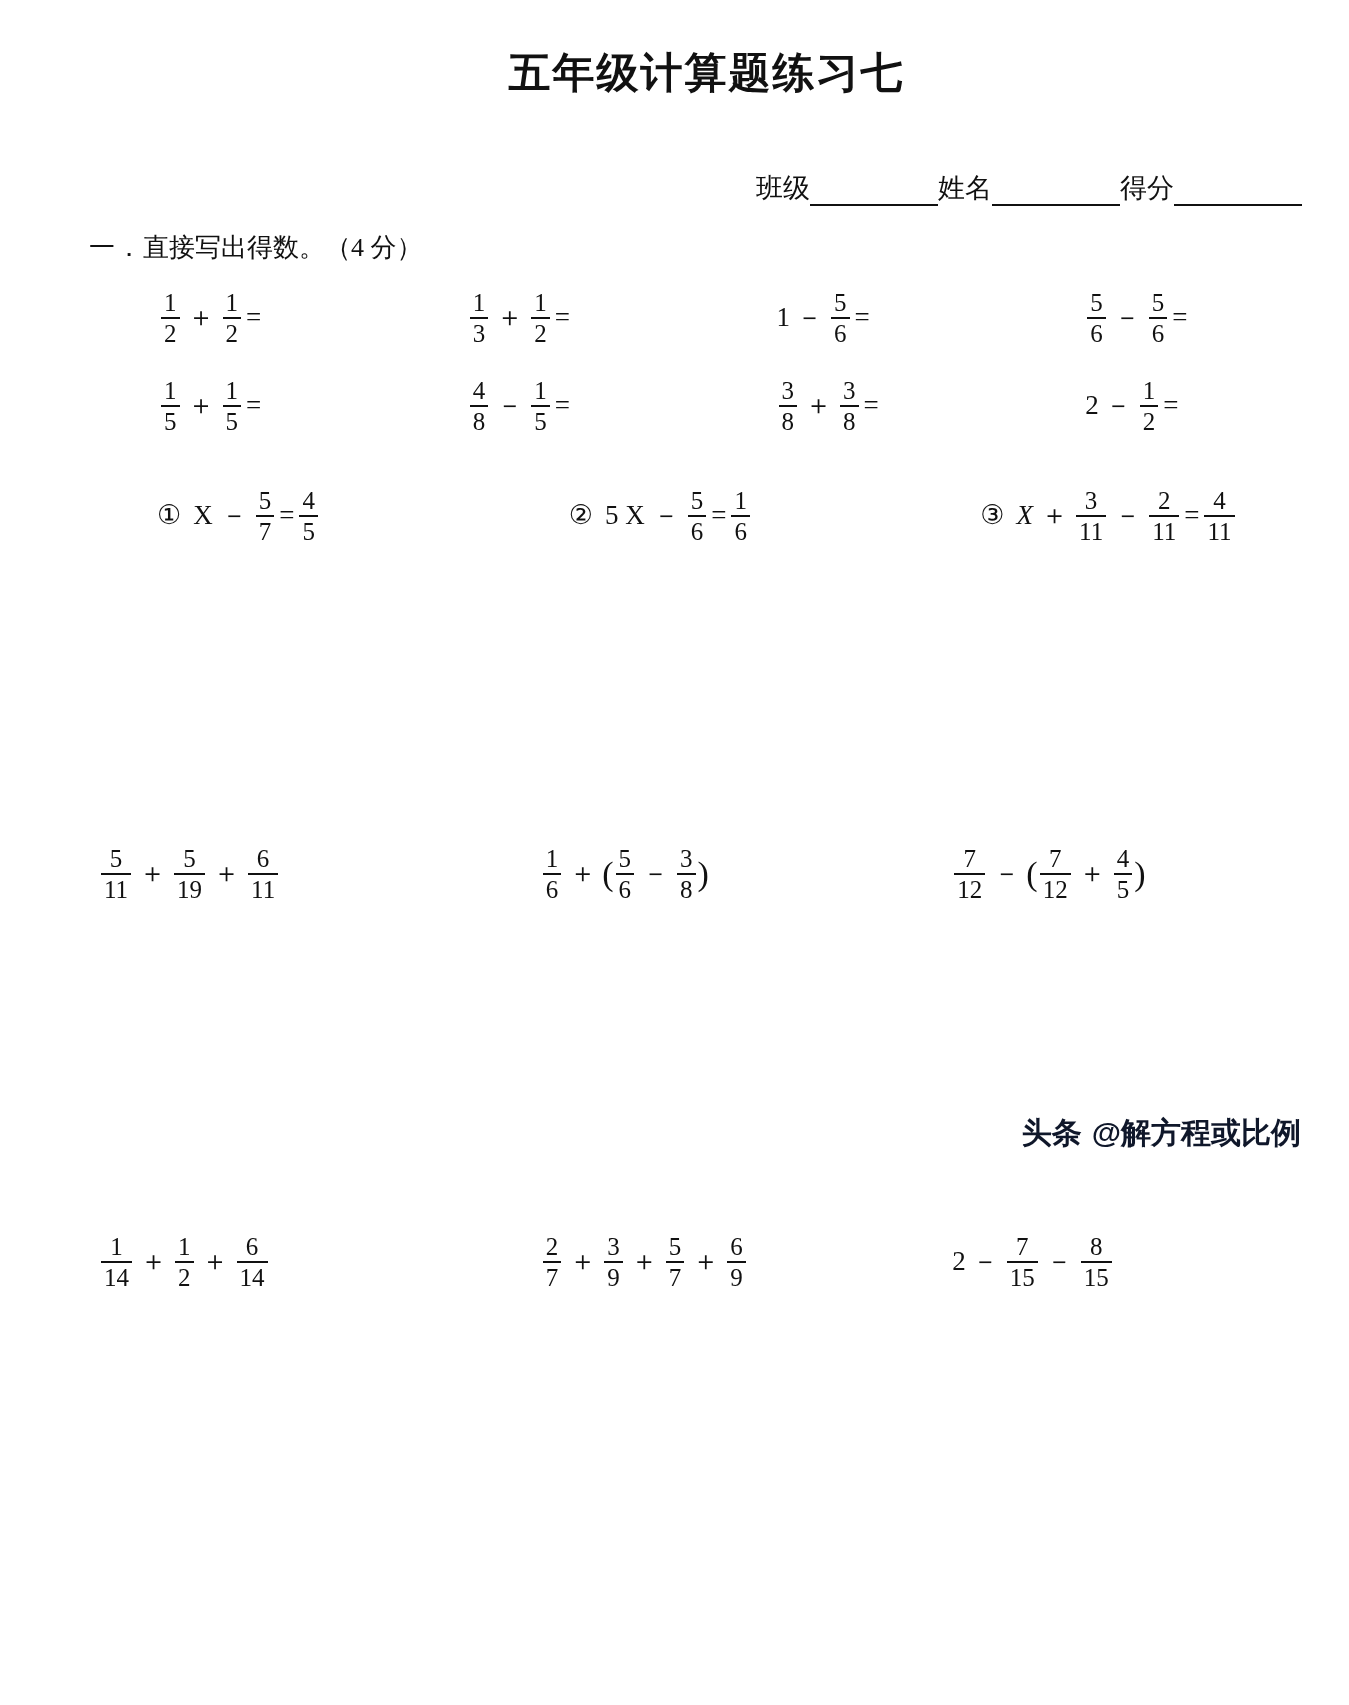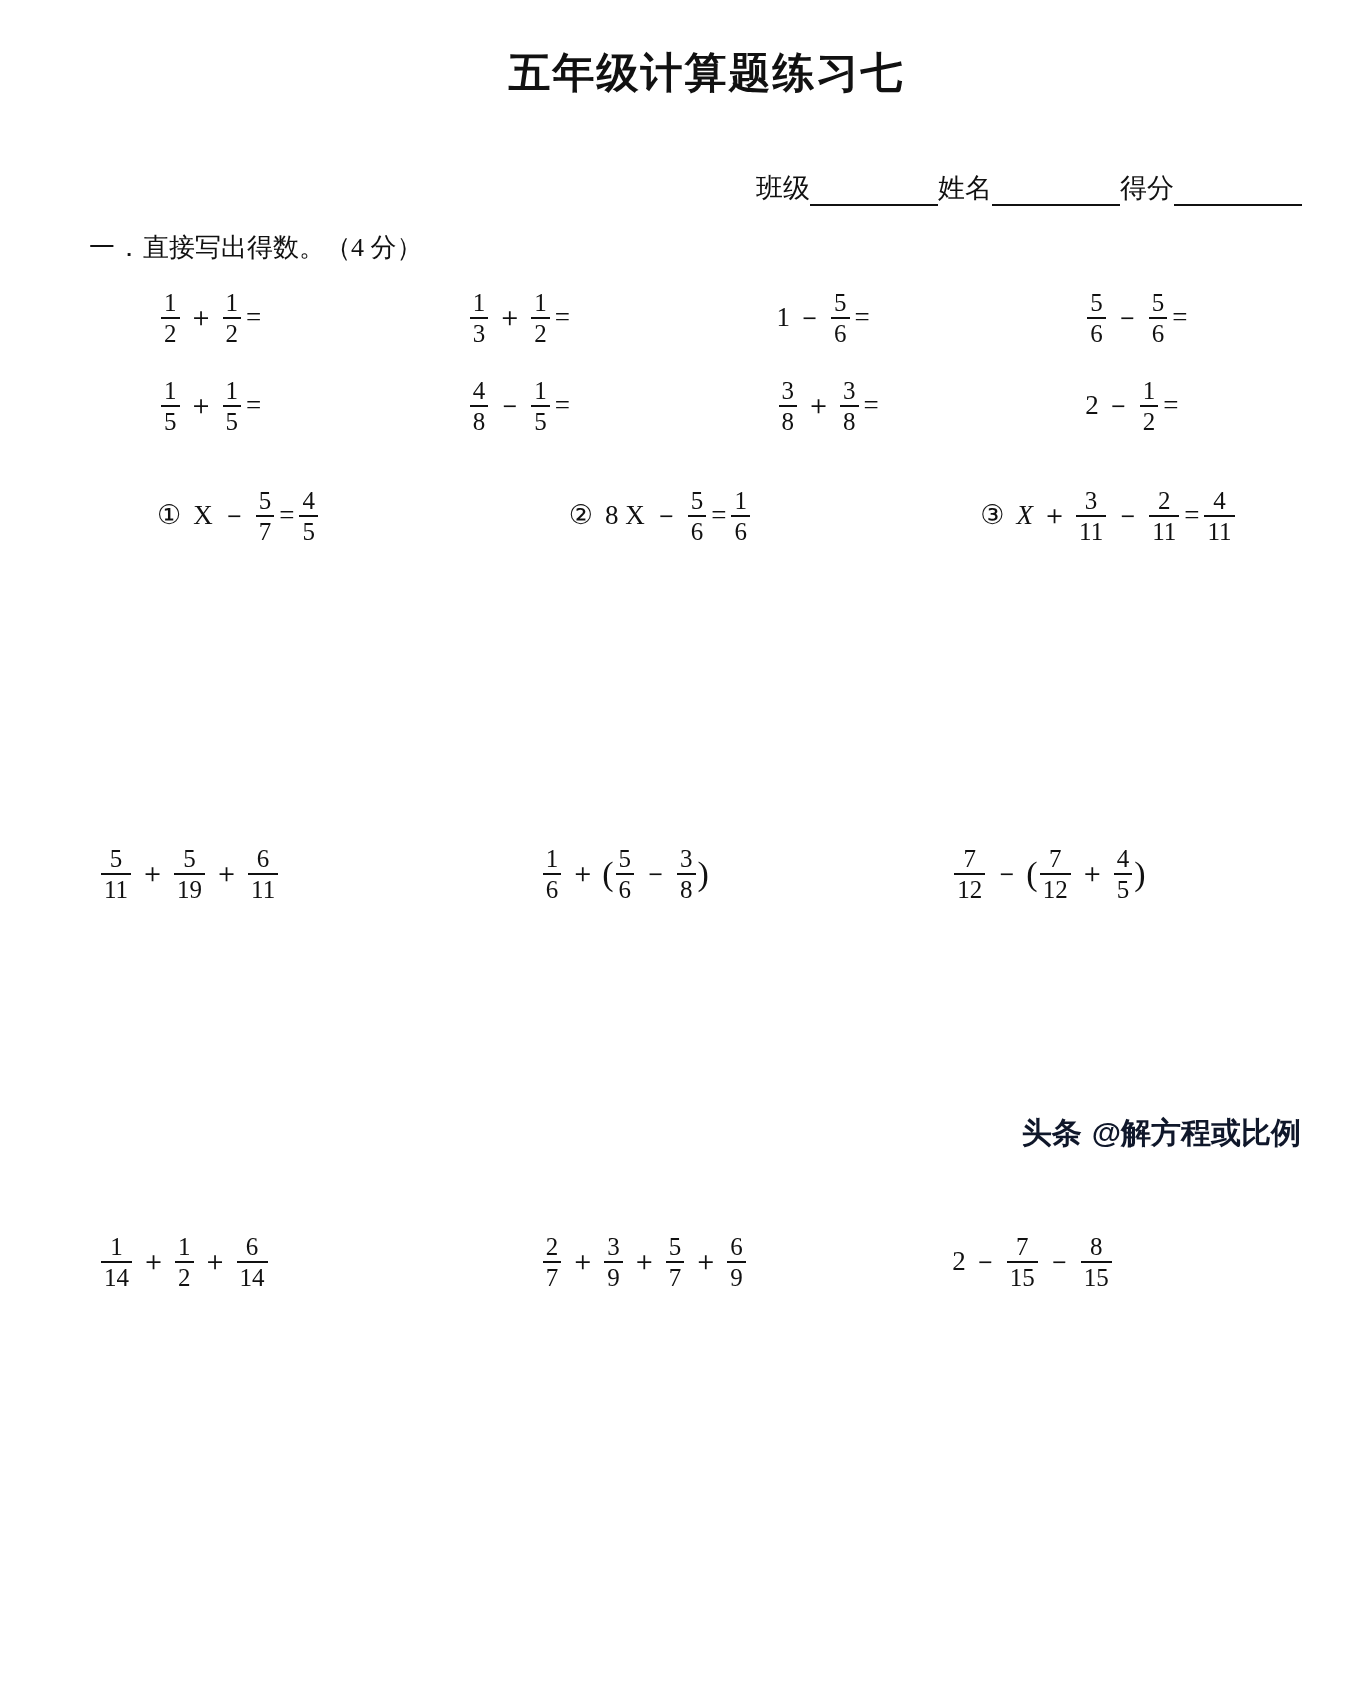--- a/index.html
+++ b/index.html
@@ -323,21 +323,21 @@
           <span class="frac">
               <span class="nume">4</span>
               <span class="deno">5</span>
             </span>
         </span>
       </div>
 
       <div class="cell">
         <span class="expr">
           <span class="circled">②</span>
-          <span class="var">8 X</span>
+          <span class="var">5 X</span>
           <span class="op">－</span>
           <span class="frac">
               <span class="nume">5</span>
               <span class="deno">6</span>
             </span>
           <span class="op tight">=</span>
           <span class="frac">
               <span class="nume">1</span>
               <span class="deno">6</span>
             </span>

